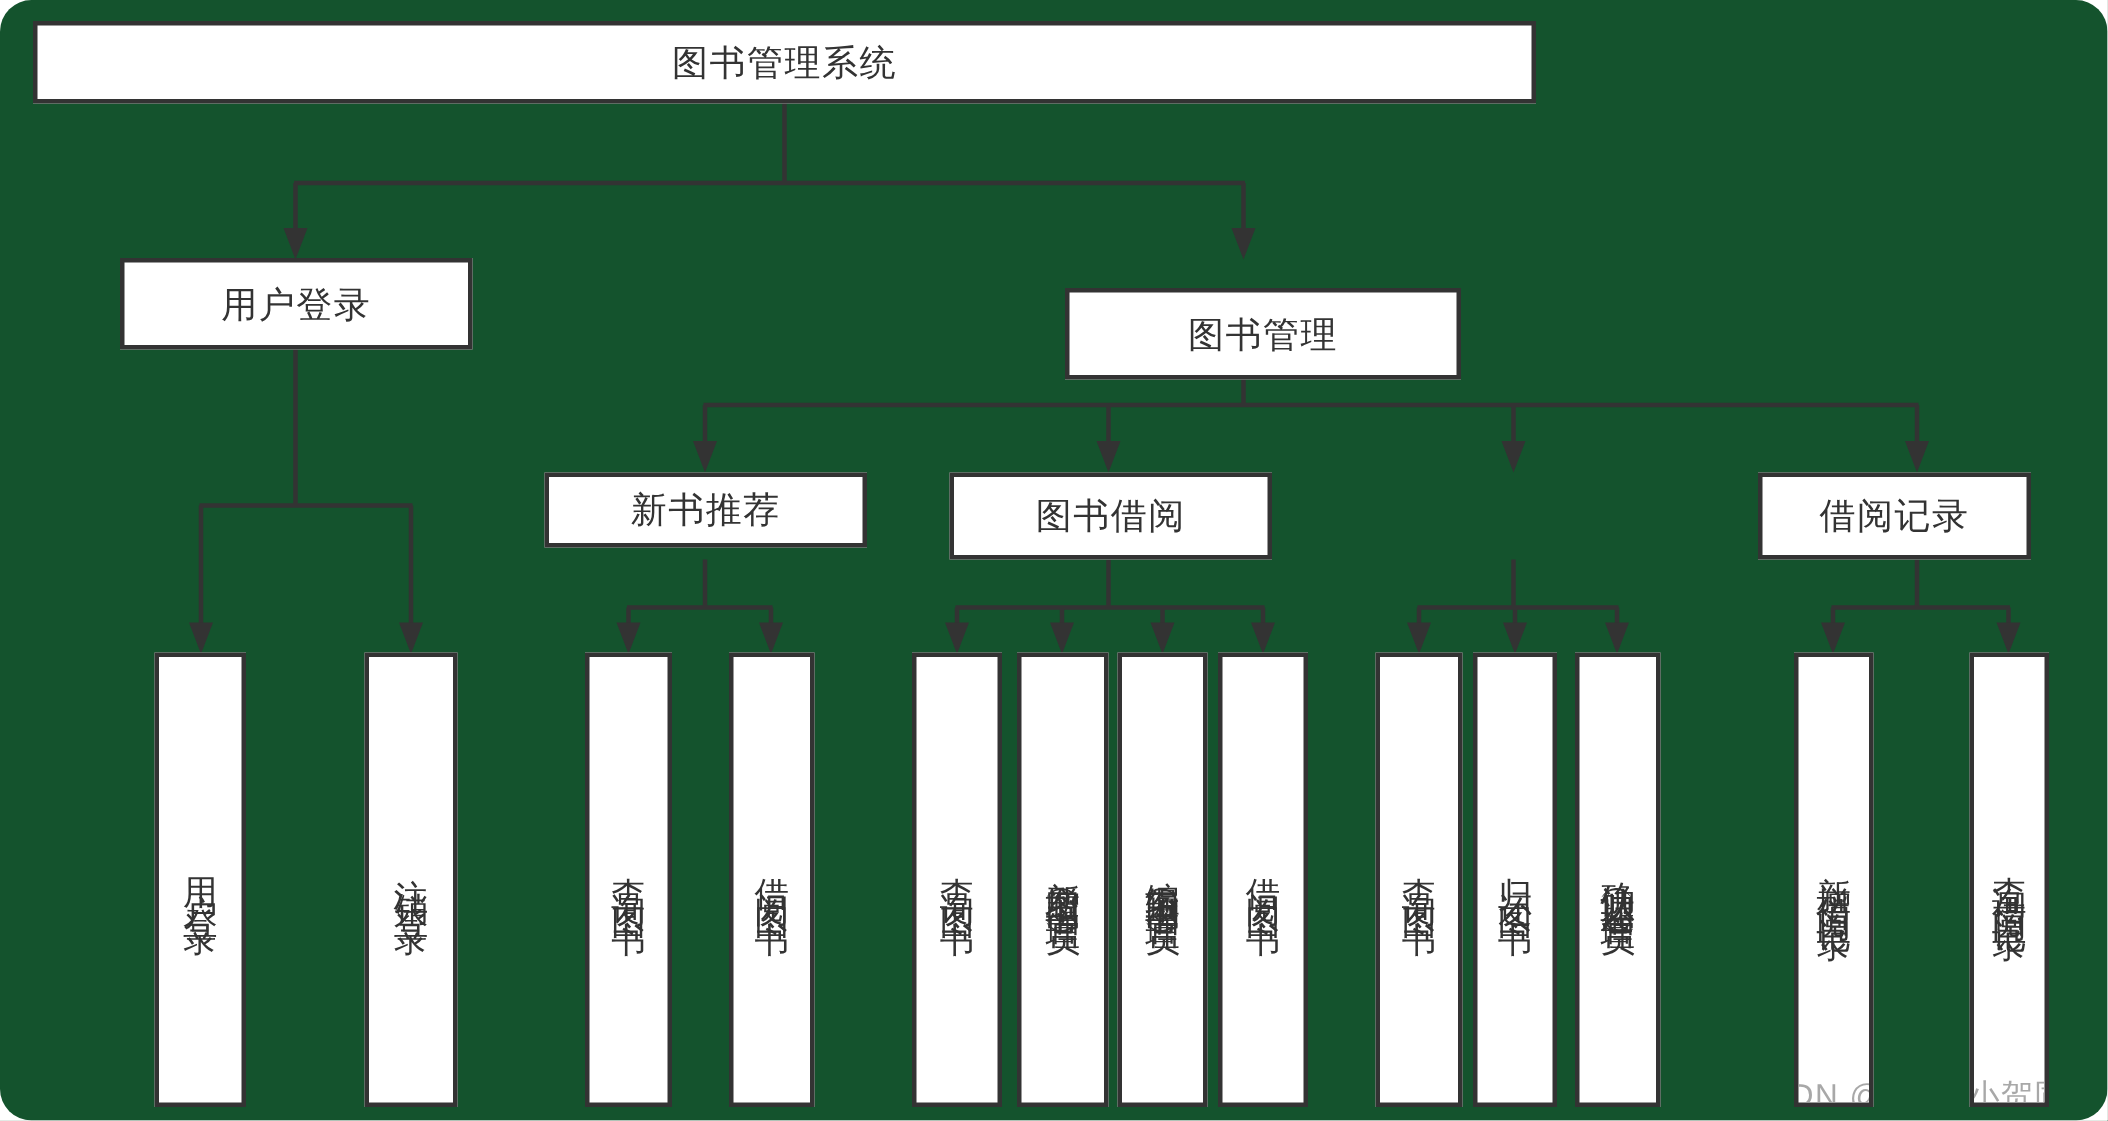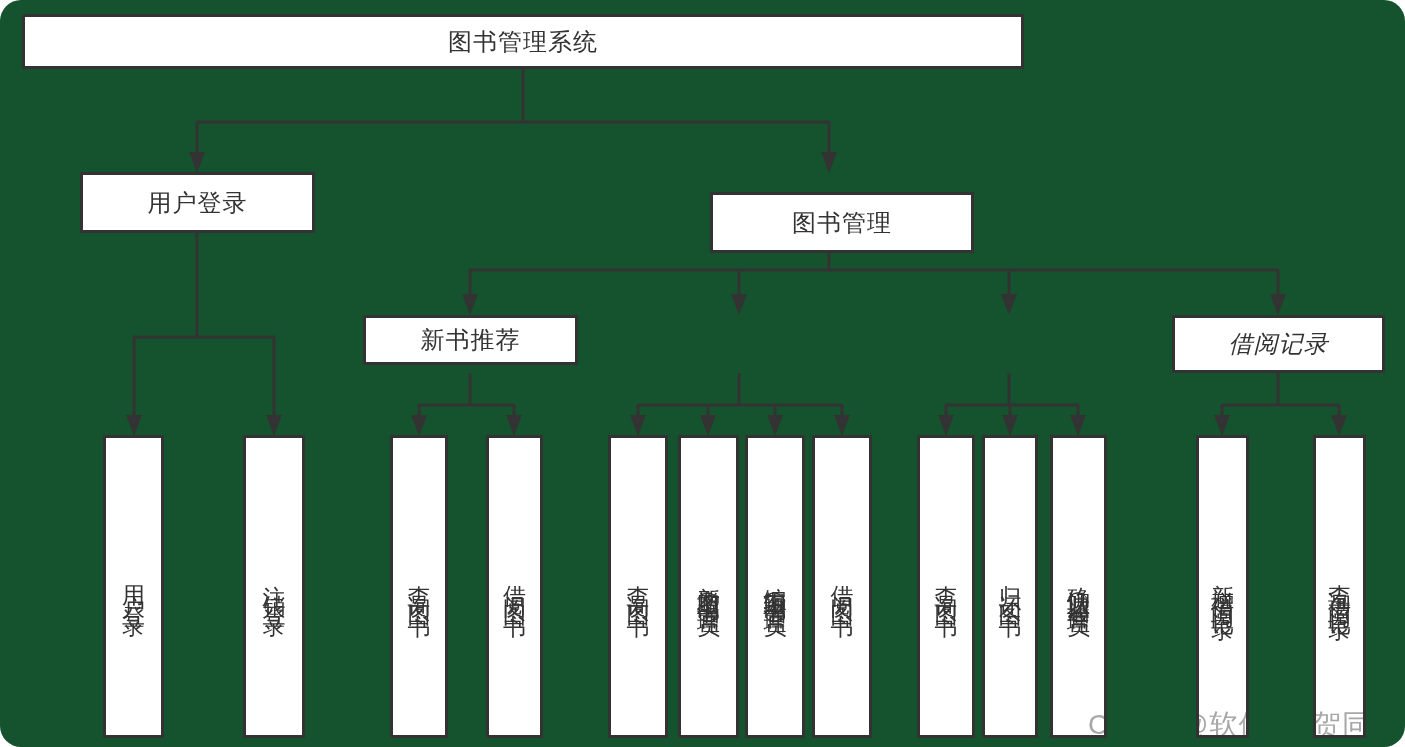--- a/index.html
+++ b/index.html
@@ -22,38 +22,38 @@
   .sp4{letter-spacing:10px;}
   .sp6{letter-spacing:7px;}
   .sp9{letter-spacing:4px;}
   
   #b-root{left:22px;top:14px;width:1002px;height:55px;}
   #b-user-login{left:80px;top:172px;width:235px;height:61px;}
   #b-book-mgmt{left:710px;top:172px;width:264px;height:61px;margin-top:20px;}
   #b-new-book{left:363px;top:315px;width:215px;height:50px;}
   #b-borrow{left:633px;top:315px;width:215px;height:58px;}
   #b-current{left:900px;top:315px;width:218px;height:58px;}
-  #b-records{left:1172px;top:315px;width:213px;height:58px;font-style:italic;}
+  #b-records{left:1172px;top:315px;width:182px;height:58px;}
   
   #lf-1{left:103px;width:61px;}
   #lf-2{left:243px;width:62px;}
   #lf-3{left:390px;width:58px;}
   #lf-4{left:486px;width:57px;}
   #lf-5{left:608px;width:60px;}
   #lf-6{left:678px;width:61px;}
   #lf-7{left:745px;width:60px;}
   #lf-8{left:812px;width:60px;}
   #lf-9{left:917px;width:58px;}
   #lf-10{left:982px;width:56px;}
   #lf-11{left:1050px;width:57px;}
   #lf-12{left:1196px;width:53px;}
   #lf-13{left:1313px;width:53px;}
   .watermark{
     position:absolute;right:5px;bottom:3px;z-index:10;
-    font-size:28px;color:var(--watermark,#a8a8a8);
+    font-size:21px;color:var(--watermark,#a8a8a8);
     mix-blend-mode:darken;letter-spacing:1px;
   }
 </style>
 </head>
 <body>
 
 <div class="stage">
 
   <svg class="wires" width="1405" height="747" viewBox="0 0 1405 747">
     <g stroke="#333333" stroke-width="3" fill="none">
@@ -90,20 +90,21 @@
       <polygon points="1331,415 1347,415 1339,436"></polygon>
     </g>
   </svg>
 
   <div class="node h" id="b-root">图书管理系统</div>
 
   <div class="node h" id="b-user-login">用户登录</div>
   <div class="node h" id="b-book-mgmt">图书管理</div>
 
   <div class="node h" id="b-new-book">新书推荐</div>
+  <div class="node h" id="b-borrow">图书借阅</div>
   <div class="node h" id="b-records">借阅记录</div>
 
   <div class="node leaf" id="lf-1">
     <span class="vtext sp4">用户登录</span>
   </div>
   <div class="node leaf" id="lf-2">
     <span class="vtext sp4">注销登录</span>
   </div>
 
   <div class="node leaf" id="lf-3">

